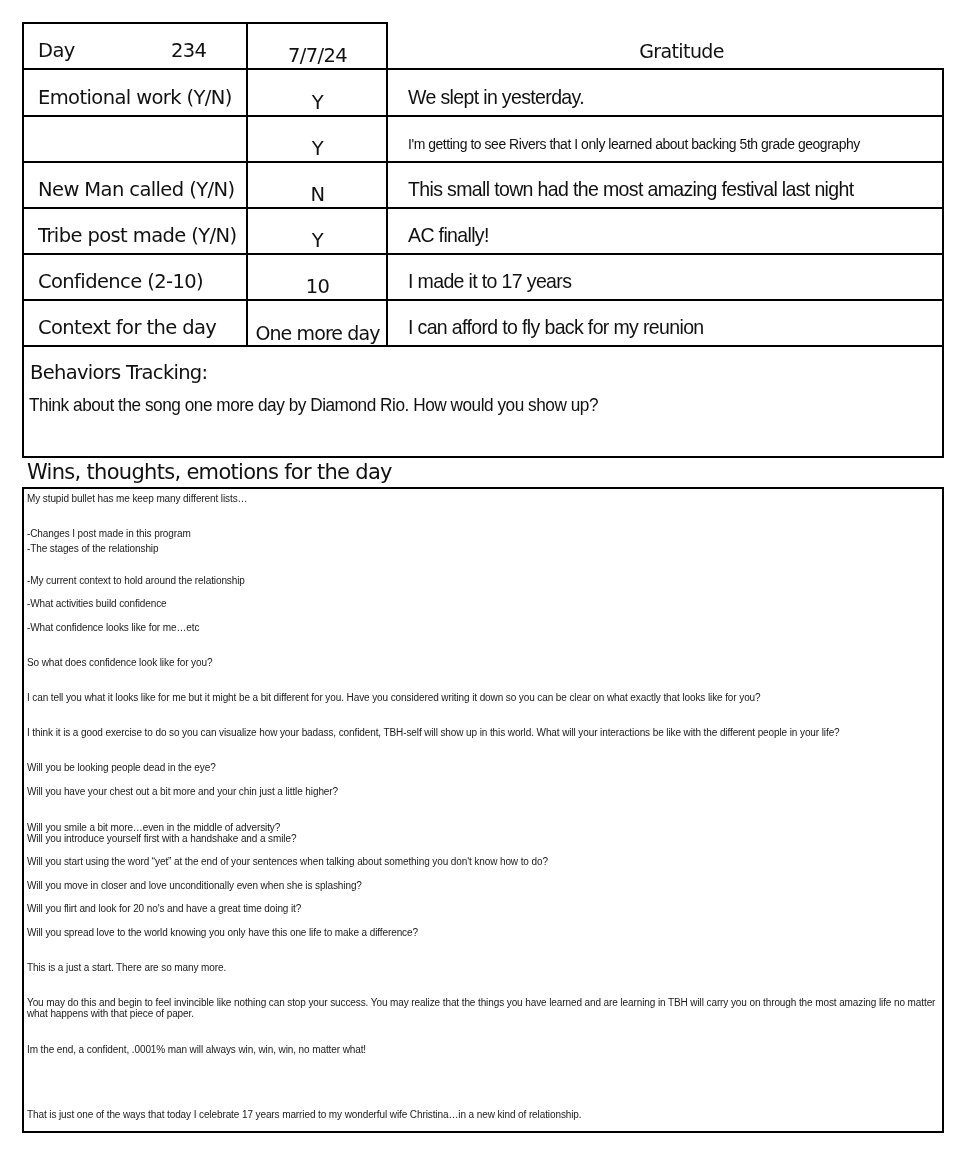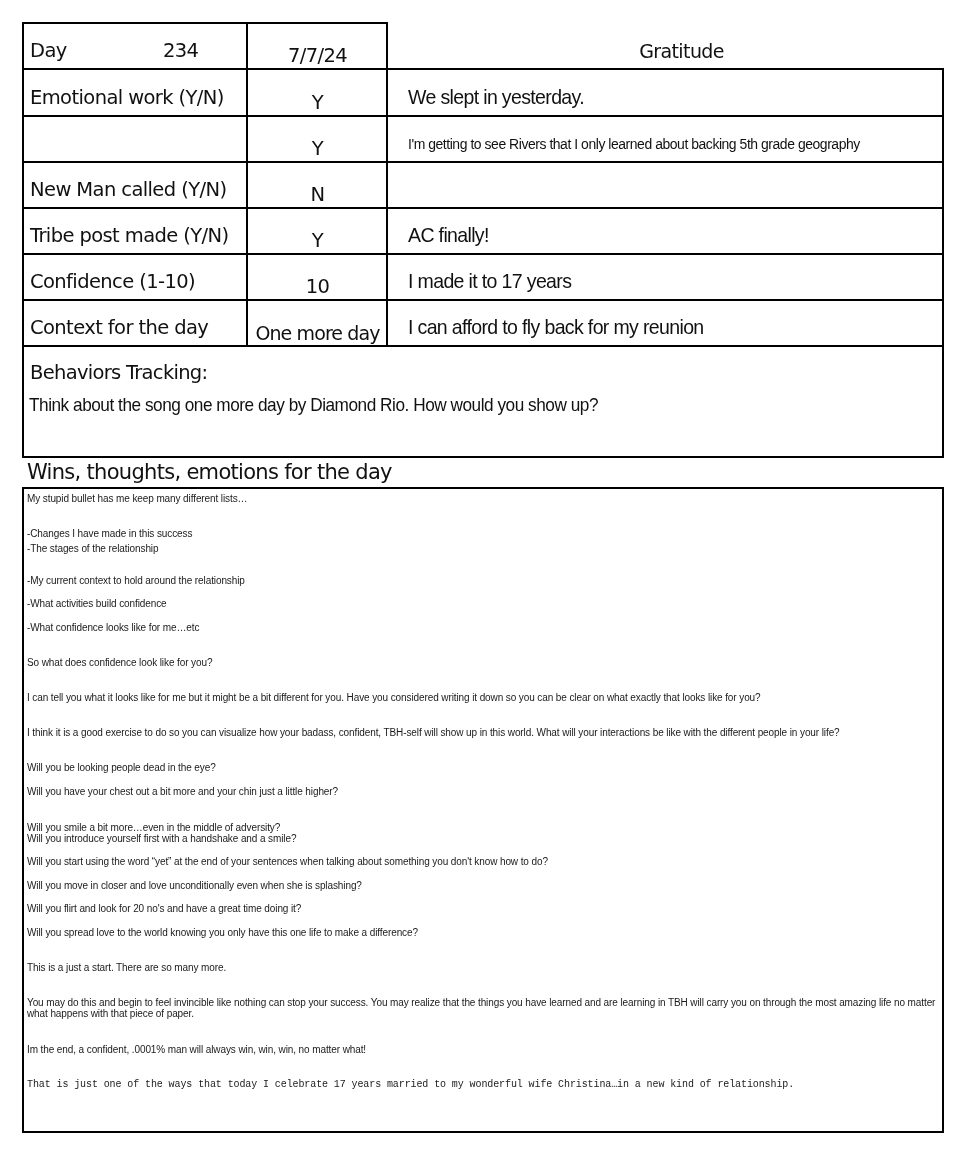--- a/index.html
+++ b/index.html
@@ -2,21 +2,21 @@
 <html><head>
   <meta charset="utf-8">
   <style>
     * { box-sizing: border-box; margin: 0; padding: 0; }
     html, body { width: 963px; height: 1159px; background: #ffffff; overflow: hidden; }
     body { position: relative; color: #111111; font-family: "Liberation Sans", sans-serif; }
 
     .grid { position: absolute; left: 22px; top: 22px; width: 922px; }
     .row { position: absolute; left: 0; display: flex; }
     .cell { position: absolute; top: 0; display: flex; align-items: flex-end; white-space: nowrap; overflow: hidden; }
-    .c-label { left: 4px; width: 226px; padding-left: 4px; padding-bottom: 6px; font-size: 19.5px; font-family: "DejaVu Sans", sans-serif; letter-spacing: -0.6px; }
+    .c-label { left: 12px; width: 226px; padding-left: 4px; padding-bottom: 6px; font-size: 19.5px; font-family: "DejaVu Sans", sans-serif; letter-spacing: -0.6px; }
     .c-val { left: 225px; width: 141px; justify-content: center; padding-bottom: 1px; font-size: 19.5px; font-family: "DejaVu Sans", sans-serif; letter-spacing: -0.6px; }
     .c-grat { left: 381px; width: 557px; padding-left: 5px; padding-bottom: 6px; font-family: "Liberation Sans", sans-serif; }
 
     .line-h { position: absolute; height: 2px; background: #000; }
     .line-v { position: absolute; width: 2px; background: #000; }
 
     .day-label { position: absolute; left: 0; }
     .day-num { position: absolute; left: 137px; }
 
     .grat-big { font-size: 21px; letter-spacing: -0.7px; transform: scaleX(0.93); transform-origin: left bottom; }
@@ -57,32 +57,35 @@
   <div class="row" style="top:93px; height:46px; width:922px;">
     <div class="cell c-val" style="height:46px;">Y</div>
     <div class="cell c-grat" style="height:46px; padding-bottom:0;">
         <span class="grat-small">I'm getting to see Rivers that I only learned about backing 5th grade geography</span>
       </div>
   </div>
 
   <div class="row" style="top:139px; height:46px; width:922px;">
     <div class="cell c-label" style="height:46px;">New Man called (Y/N)</div>
     <div class="cell c-val" style="height:46px;">N</div>
+    <div class="cell c-grat" style="height:46px;">
+        <span class="grat-big">This small town had the most amazing festival last night</span>
+      </div>
   </div>
 
   <div class="row" style="top:185px; height:46px; width:922px;">
     <div class="cell c-label" style="height:46px;">Tribe post made (Y/N)</div>
     <div class="cell c-val" style="height:46px;">Y</div>
     <div class="cell c-grat" style="height:46px;">
         <span class="grat-big">AC finally!</span>
       </div>
   </div>
 
   <div class="row" style="top:231px; height:46px; width:922px;">
-    <div class="cell c-label" style="height:46px;">Confidence (1-10)</div>
+    <div class="cell c-label" style="height:46px;">Confidence (2-10)</div>
     <div class="cell c-val" style="height:46px;">10</div>
     <div class="cell c-grat" style="height:46px;">
         <span class="grat-big">I made it to 17 years</span>
       </div>
   </div>
 
   <div class="row" style="top:277px; height:46px; width:922px;">
     <div class="cell c-val" style="height:46px; letter-spacing:-0.9px; font-size:19px;">One more day</div>
     <div class="cell c-label" style="height:46px;">Context for the day</div>
     <div class="cell c-grat" style="height:46px;">
@@ -107,33 +110,33 @@
 
 <div class="behaviors">
   <div class="beh-title">Behaviors Tracking:</div>
   <div class="beh-text">Think about the song one more day by Diamond Rio. How would you show up?</div>
 </div>
 
 <div class="wins-title">Wins, thoughts, emotions for the day</div>
 
 <div class="wins">
   <p style="top:4px;">My stupid bullet has me keep many different lists…</p>
-  <p style="top:39px;">-Changes I have made in this success</p>
+  <p style="top:39px;">-Changes I post made in this program</p>
   <p style="top:54px;">-The stages of the relationship</p>
   <p style="top:86px;">-My current context to hold around the relationship</p>
   <p style="top:109px;">-What activities build confidence</p>
   <p style="top:133px;">-What confidence looks like for me…etc</p>
   <p style="top:168px;">So what does confidence look like for you?</p>
   <p style="top:203px;">I can tell you what it looks like for me but it might be a bit different for you.  Have you considered writing it down so you can be clear on what exactly that looks like for you?</p>
   <p style="top:238px;">I think it is a good exercise to do so you can visualize how your badass, confident, TBH-self will show up in this world.  What will your interactions be like with the different people in your life?</p>
   <p style="top:273px;">Will you be looking people dead in the eye?</p>
   <p style="top:297px;">Will you have your chest out a bit more and your chin just a little higher?</p>
   <p style="top:320px;margin-top:13px;">Will you smile a bit more…even in the middle of adversity?</p>
   <p style="top:344px;">Will you introduce yourself first with a handshake and a smile?</p>
   <p style="top:367px;">Will you start using the word “yet” at the end of your sentences when talking about something you don't know how to do?</p>
   <p style="top:391px;">Will you move in closer and love unconditionally even when she is splashing?</p>
   <p style="top:414px;">Will you flirt and look for 20 no's and have a great time doing it?</p>
   <p style="top:438px;">Will you spread love to the world knowing you only have this one life to make a difference?</p>
   <p style="top:473px;">This is a just a start.  There are so many more.</p>
   <p class="wrap" style="top:508px;">You may do this and begin to feel invincible like nothing can stop your success.  You may realize that the things you have learned and are learning in TBH will carry you on through the most amazing life no matter what happens with that piece of paper.</p>
   <p style="top:555px;">Im the end, a confident, .0001% man will always win, win, win, no matter what!</p>
-  <p style="top:590px;font-family:Liberation Mono, monospace;">That is just one of the ways that today I celebrate 17 years married to my wonderful wife Christina…in a new kind of relationship.</p>
+  <p style="top:620px;">That is just one of the ways that today I celebrate 17 years married to my wonderful wife Christina…in a new kind of relationship.</p>
 </div>
 
 </body></html>

